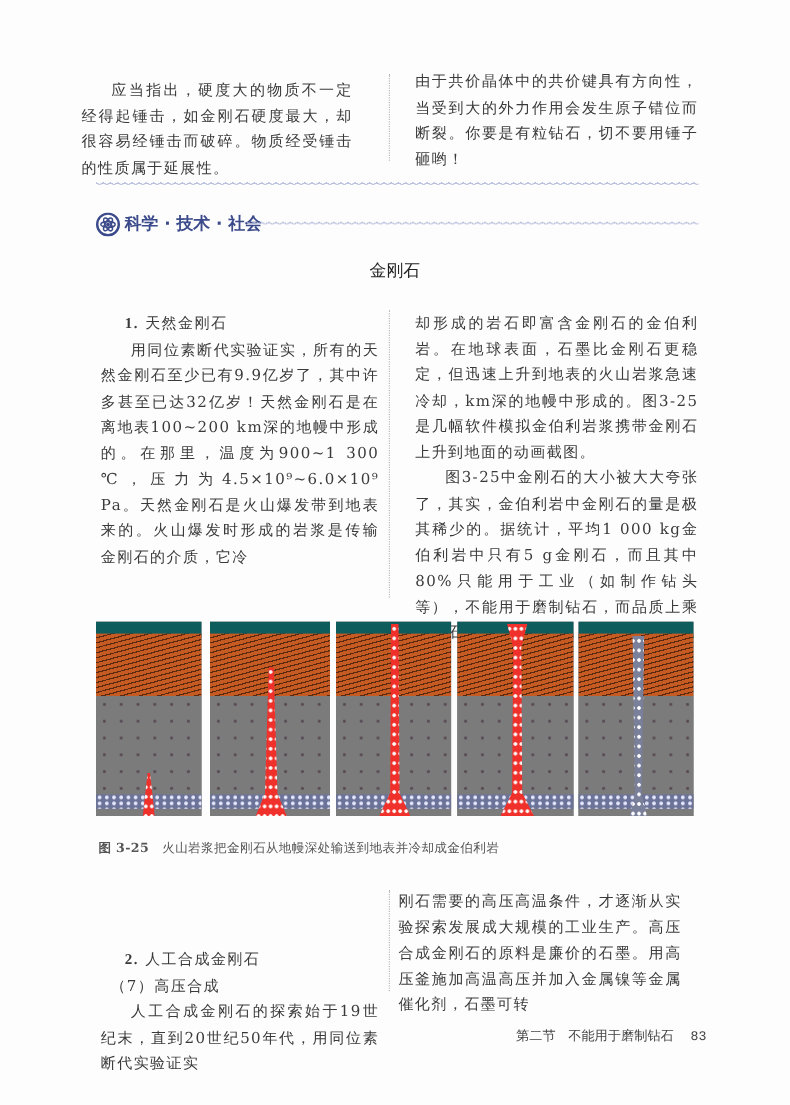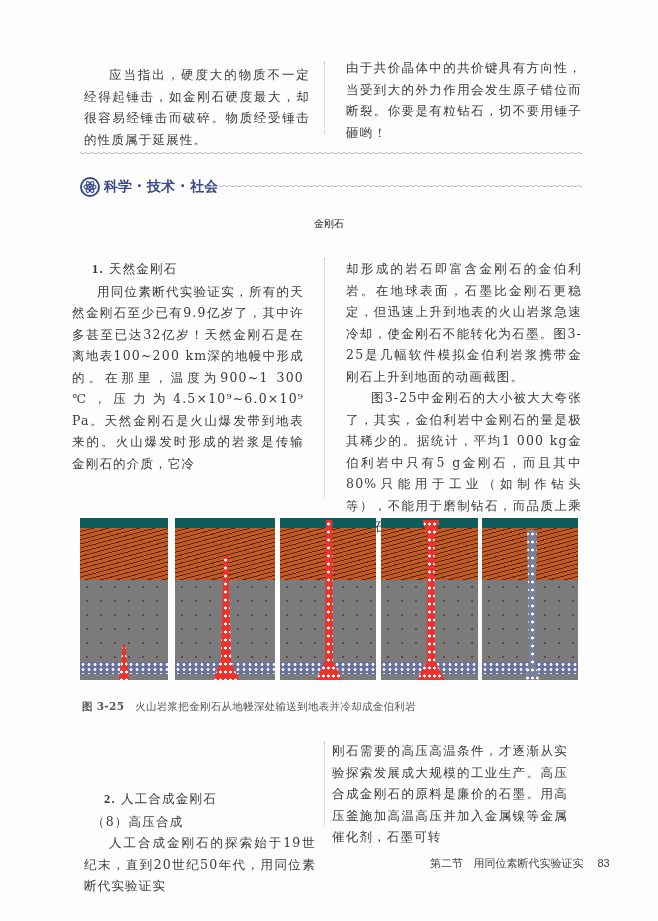--- a/index.html
+++ b/index.html
@@ -6,44 +6,44 @@
   body { width:658px; height:921px; background:#fdfdfd; position:relative; overflow:hidden;
          font-family:"DejaVu Serif","Liberation Serif",serif; color:#3a3a3a; }
   .abs { position:absolute; }
   .para { font-size:12.5px; line-height:21.5px; letter-spacing:1.2px; text-align:justify; }
   .indent { text-indent:2em; }
   .vrule { position:absolute; width:0; border-left:1px dotted #bbb; }
   .wave { position:absolute; height:6px;
           background:
             radial-gradient(circle at 3px -1px, transparent 3px, #b9c0dc 3px, #b9c0dc 4px, transparent 4px) 0 0/6px 6px repeat-x; }
   .section-tag { font-family:"DejaVu Sans","Liberation Sans",sans-serif; font-weight:bold; color:#3b4a8a; font-size:14px; }
-  .title { font-family:"DejaVu Sans","Liberation Sans",sans-serif; font-size:10px; color:#222; }
+  .title { font-family:"DejaVu Sans","Liberation Sans",sans-serif; font-size:14px; color:#222; }
   .heading { font-size:12.5px; }
   .heading b { font-family:"Liberation Serif",serif; }
   .panel { position:absolute; top:518px; height:162px; overflow:hidden; background:#7d7d7d; }
   .sky { position:absolute; left:0; right:0; top:0; height:14px; background:#0f5c5c; }
   .crust { position:absolute; left:0; right:0; top:10px; height:52px; background:
             repeating-linear-gradient(165deg, #c55a22 0 3px, #5a2a10 3px 4px); }
   .mantle { position:absolute; left:0; right:0; top:62px; bottom:0; background:
             radial-gradient(circle, #5a4a55 1px, transparent 1.5px) 0 0/14px 14px, #7b7b7b; }
   .diam-band { position:absolute; left:0; right:0; bottom:6px; height:12px; background:
             radial-gradient(circle, #e8eaff 1.2px, transparent 1.8px) 0 0/6px 5px, #6c7398; }
   .magma { position:absolute; background:#f0302a; }
   .dots { background:
             radial-gradient(circle, #ffffff 1.2px, transparent 1.8px) 0 0/5px 8px, #f0302a; }
   .cooled { background:
             radial-gradient(circle, #ffffff 1.2px, transparent 1.8px) 0 0/5px 8px, #7a7f9a; }
   .caption { font-size:10.5px; color:#555; letter-spacing:0.3px; }
   .footer { font-size:11px; color:#444; font-family:"DejaVu Serif",serif; }
-  .pagenum { font-family:Liberation Sans, sans-serif; }
+  .pagenum { font-family:Liberation Mono, monospace; }
 </style>
 </head>
 <body>
 
-<div class="abs para indent" style="left:84px; top:64px; width:226px;">应当指出，硬度大的物质不一定经得起锤击，如金刚石硬度最大，却很容易经锤击而破碎。物质经受锤击的性质属于延展性。</div>
+<div class="abs para indent" style="left:68px; top:64px; width:226px;">应当指出，硬度大的物质不一定经得起锤击，如金刚石硬度最大，却很容易经锤击而破碎。物质经受锤击的性质属于延展性。</div>
 <div class="vrule" style="left:324px; top:62px; height:72px;"></div>
 <div class="abs para" style="left:346px; top:57px; width:236px;">由于共价晶体中的共价键具有方向性，当受到大的外力作用会发生原子错位而断裂。你要是有粒钻石，切不要用锤子砸哟！</div>
 
 <div class="wave" style="left:80px; top:151px; width:502px;"></div>
 
 <div class="abs" style="left:80px; top:177px; width:20px; height:20px;">
   <svg width="20" height="20" viewBox="0 0 20 20">
     <circle cx="10" cy="10" r="9" fill="#fff" stroke="#3b4a8a" stroke-width="2"></circle>
     <ellipse cx="10" cy="10" rx="6" ry="2.4" fill="none" stroke="#3b4a8a" stroke-width="1.2"></ellipse>
     <ellipse cx="10" cy="10" rx="6" ry="2.4" fill="none" stroke="#3b4a8a" stroke-width="1.2" transform="rotate(60 10 10)"></ellipse>
@@ -51,30 +51,30 @@
     <circle cx="10" cy="10" r="1.6" fill="#3b4a8a"></circle>
   </svg>
 </div>
 <div class="abs section-tag" style="left:104px; top:178px;">科学 · 技术 · 社会</div>
 <div class="wave" style="left:206px; top:184px; width:376px;"></div>
 
 <div class="abs title" style="left:0; width:658px; text-align:center; top:217px;">
   <span>金刚石</span>
 </div>
 
-<div class="abs" style="left:72px; top:258px; width:232px;">
+<div class="abs" style="left:84px; top:258px; width:232px;">
   <div class="para heading" style="padding-left:20px;">
     <b>1.</b>
     <span>天然金刚石</span>
   </div>
   <div class="para indent">用同位素断代实验证实，所有的天然金刚石至少已有9.9亿岁了，其中许多甚至已达32亿岁！天然金刚石是在离地表100~200 km深的地幔中形成的。在那里，温度为900~1 300 ℃，压力为4.5×10⁹~6.0×10⁹ Pa。天然金刚石是火山爆发带到地表来的。火山爆发时形成的岩浆是传输金刚石的介质，它冷</div>
 </div>
 <div class="vrule" style="left:324px; top:258px; height:240px;"></div>
 <div class="abs" style="left:346px; top:258px; width:236px;">
-  <div class="para">却形成的岩石即富含金刚石的金伯利岩。在地球表面，石墨比金刚石更稳定，但迅速上升到地表的火山岩浆急速冷却，使金刚石不能转化为石墨。图3-25是几幅软件模拟金伯利岩浆携带金刚石上升到地面的动画截图。</div>
+  <div class="para">却形成的岩石即富含金刚石的金伯利岩。在地球表面，石墨比金刚石更稳定，但迅速上升到地表的火山岩浆急速冷却，km深的地幔中形成的。图3-25是几幅软件模拟金伯利岩浆携带金刚石上升到地面的动画截图。</div>
   <div class="para indent">图3-25中金刚石的大小被大大夸张了，其实，金伯利岩中金刚石的量是极其稀少的。据统计，平均1 000 kg金伯利岩中只有5 g金刚石，而且其中80%只能用于工业（如制作钻头等），不能用于磨制钻石，而品质上乘的钻石就更少了。</div>
 </div>
 
 <div>
   <div class="panel" style="left:80px; width:88px;">
     <div class="sky"></div>
       <div class="crust"></div>
       <div class="mantle"></div>
     <div class="diam-band"></div>
     <div class="magma dots" style="left:39px; bottom:0; width:10px; height:36px; clip-path:polygon(40% 0,60% 0,100% 100%,0 100%);"></div>
@@ -112,23 +112,23 @@
 <div class="abs caption" style="left:82px; top:700px;">
   <b>图 3-25</b>&nbsp;&nbsp;
   <span>火山岩浆把金刚石从地幔深处输送到地表并冷却成金伯利岩</span>
 </div>
 
 <div class="abs" style="left:84px; top:740px; width:232px;">
   <div class="para heading" style="padding-left:20px;margin-top:48px;">
     <b>2.</b>
     <span>人工合成金刚石</span>
   </div>
-  <div class="para" style="padding-left:8px;">（8）高压合成</div>
+  <div class="para" style="padding-left:8px;">（7）高压合成</div>
   <div class="para indent">人工合成金刚石的探索始于19世纪末，直到20世纪50年代，用同位素断代实验证实</div>
 </div>
 <div class="vrule" style="left:324px; top:742px; height:84px;"></div>
 <div class="abs para" style="left:332px; top:740px; width:236px;">刚石需要的高压高温条件，才逐渐从实验探索发展成大规模的工业生产。高压合成金刚石的原料是廉价的石墨。用高压釜施加高温高压并加入金属镍等金属催化剂，石墨可转</div>
 
 <div class="abs footer" style="left:430px; top:856px;">
   <span>第二节</span>&nbsp;&nbsp;
-  <span>用同位素断代实验证实</span>&nbsp;&nbsp;&nbsp;
+  <span>不能用于磨制钻石</span>&nbsp;&nbsp;&nbsp;
   <span class="pagenum">83</span>
 </div>
 
 </body></html>

